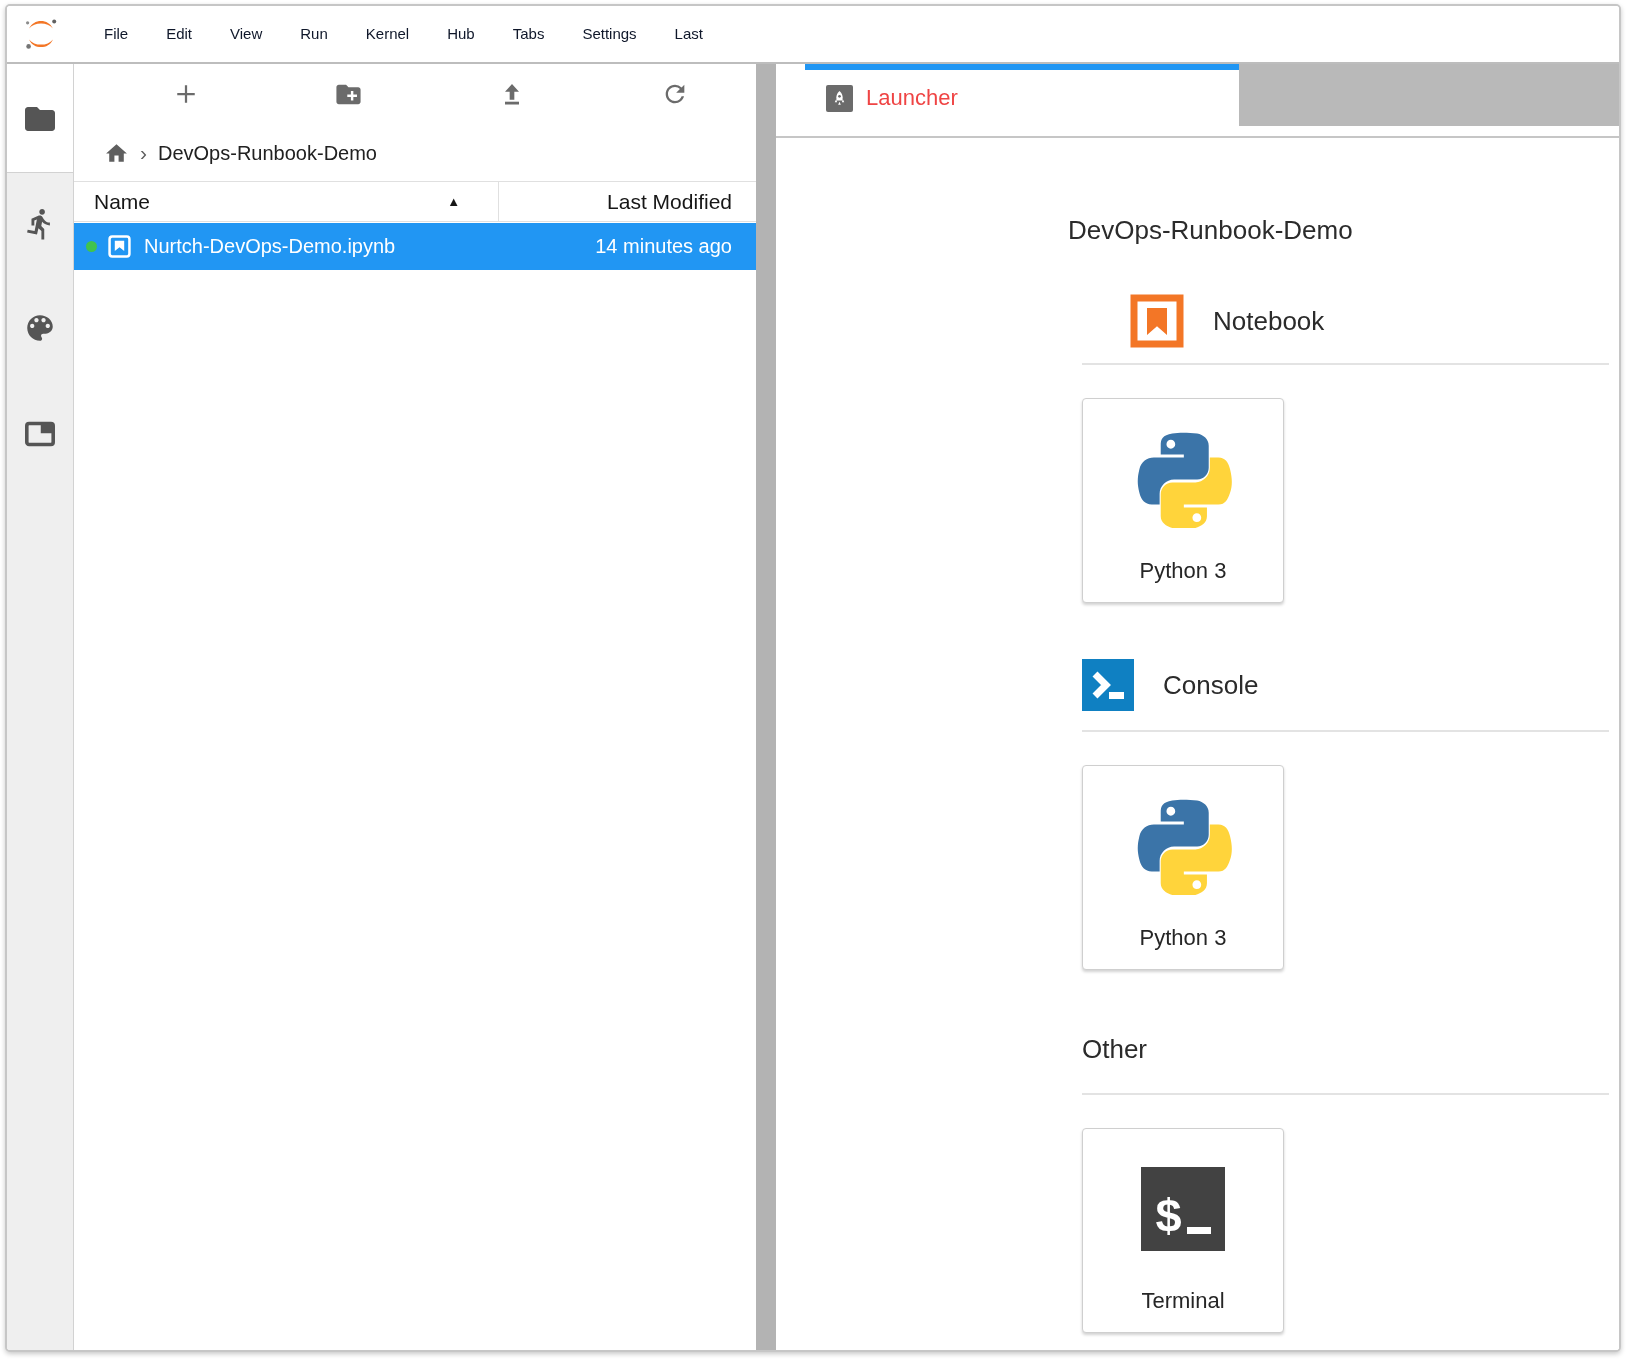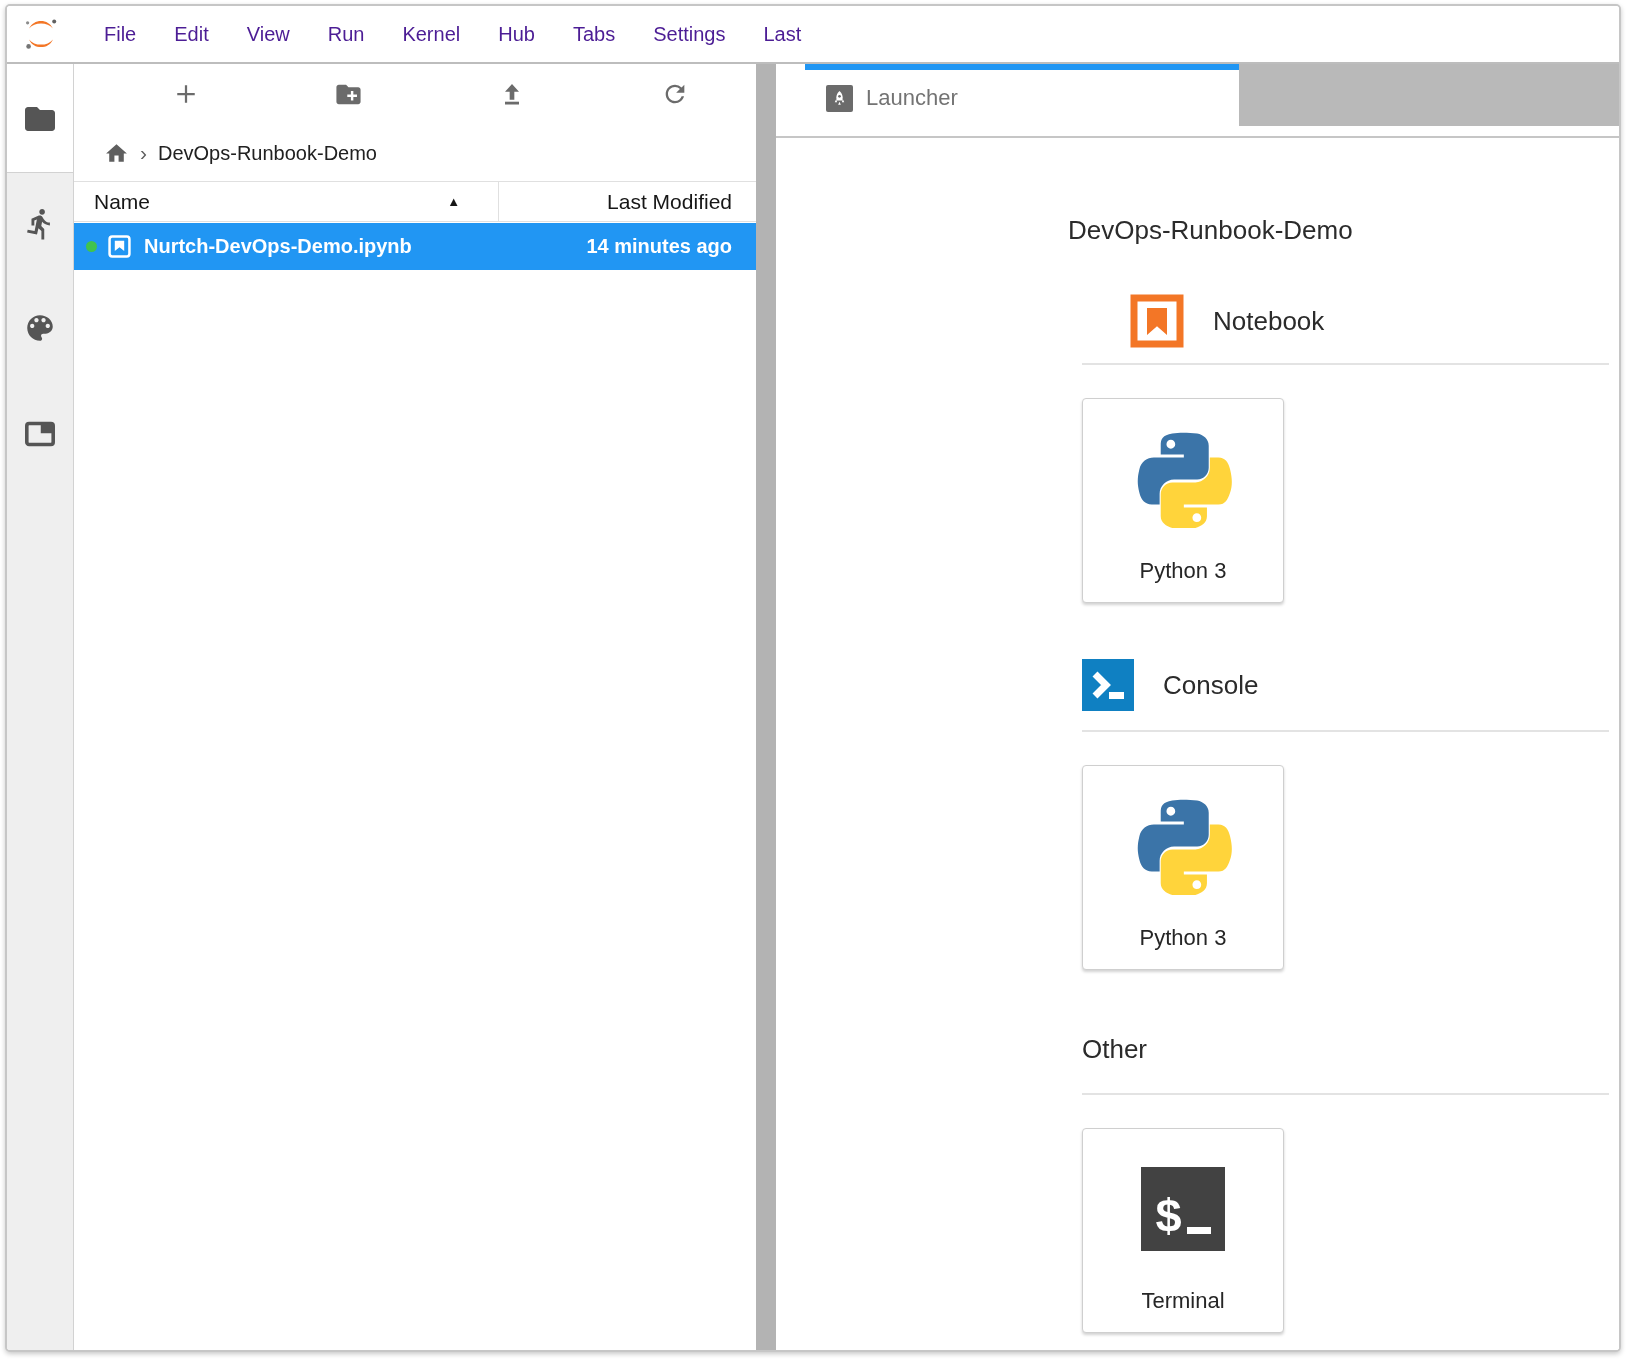--- a/index.html
+++ b/index.html
@@ -7,21 +7,21 @@
        -webkit-font-smoothing:antialiased;}
 
   .window{position:absolute;left:5px;top:4px;width:1612px;height:1344px;background:#fff;
           border:2px solid #c6c6c6;border-radius:5px;overflow:hidden;
           box-shadow:0 2px 5px rgba(0,0,0,.22);}
 
   
   .menubar{position:absolute;top:0;left:0;right:0;height:56px;background:#fff;
            border-bottom:2px solid #bdbdbd;display:flex;align-items:center;}
   .logo{width:36px;height:36px;margin:0 26px 0 16px;flex:none;}
-  .menu-item{font-size:20px;color:#4c1d95;padding:0 19px;line-height:56px;cursor:default;}
+  .menu-item{font-size:15px;color:#0f172a;padding:0 19px;line-height:56px;cursor:default;}
 
   
   .main{position:absolute;top:58px;left:0;right:0;bottom:0;}
 
   
   .sidebar{position:absolute;left:0;top:0;bottom:0;width:66px;background:var(--sidebar-gray);
            border-right:1px solid #d2d2d2;}
   .sb-active{position:absolute;left:0;top:0;width:66px;height:108px;background:#fff;
              border-bottom:1px solid #d2d2d2;}
   .sb-icon{position:absolute;left:0;width:66px;display:flex;justify-content:center;}
@@ -35,37 +35,37 @@
                  align-items:center;font-size:20px;color:#212121;}
   .crumb-sep{margin:0 11px;color:#5f5f5f;font-size:21px;}
   .fb-header{position:absolute;top:117px;left:0;right:0;height:41px;box-sizing:border-box;
              border-top:1px solid #e0e0e0;border-bottom:1px solid #e0e0e0;display:flex;
              align-items:center;font-weight:normal;font-size:21px;color:#161616;}
   .col-name{width:425px;height:100%;box-sizing:border-box;padding-left:20px;display:flex;
             align-items:center;border-right:1px solid #e0e0e0;}
   .sort-caret{margin-left:auto;margin-right:38px;font-size:13px;color:#161616;}
   .col-modified{flex:1;text-align:right;padding-right:24px;}
   .fb-row{position:absolute;top:159px;left:0;right:0;height:47px;background:var(--selection-bg);
-          color:#fff;display:flex;align-items:center;font-size:20px;font-weight:700;cursor:pointer;}
+          color:#fff;display:flex;align-items:center;font-size:20px;font-weight:400;cursor:pointer;}
   .run-dot{width:11px;height:11px;border-radius:50%;background:var(--running-green);
            margin-left:12px;flex:none;}
   .fb-row .nbicon{margin-left:11px;flex:none;display:flex;}
   .fname{margin-left:13px;}
   .fmod{margin-left:auto;padding-right:24px;}
 
   
   .splitter{position:absolute;left:749px;top:0;width:20px;bottom:0;background:var(--splitter-gray);
             cursor:col-resize;}
 
   
   .rightpanel{position:absolute;left:769px;top:0;right:0;bottom:0;background:#fff;}
   .tabbar{position:absolute;top:0;left:0;right:0;height:62px;}
   .tab-active{position:absolute;left:29px;top:0;width:434px;height:62px;box-sizing:border-box;
               background:#fff;border-top:6px solid var(--accent);display:flex;align-items:center;
-              padding-left:21px;font-size:22px;color:#737373;cursor:pointer;}
+              padding-left:21px;font-size:22px;color:#ef4444;cursor:pointer;}
   .tab-icon{width:27px;height:27px;background:#6b6b6b;border-radius:2px;margin-right:13px;
             display:flex;align-items:center;justify-content:center;flex:none;}
   .tab-filler{position:absolute;left:463px;top:0;right:0;height:62px;background:var(--tabbar-gray);}
   .tabbar-line{position:absolute;top:72px;left:0;right:0;height:2px;background:#c6c6c6;}
 
   
   .launcher-body{position:absolute;top:74px;left:0;right:0;bottom:0;background:#fff;overflow:hidden;}
   .launcher-content{margin-left:306px;width:527px;}
   .l-title{margin:76px 0 0 -14px;font-size:26px;color:#2b2b2b;line-height:32px;}
   .section-head{display:flex;align-items:center;}

